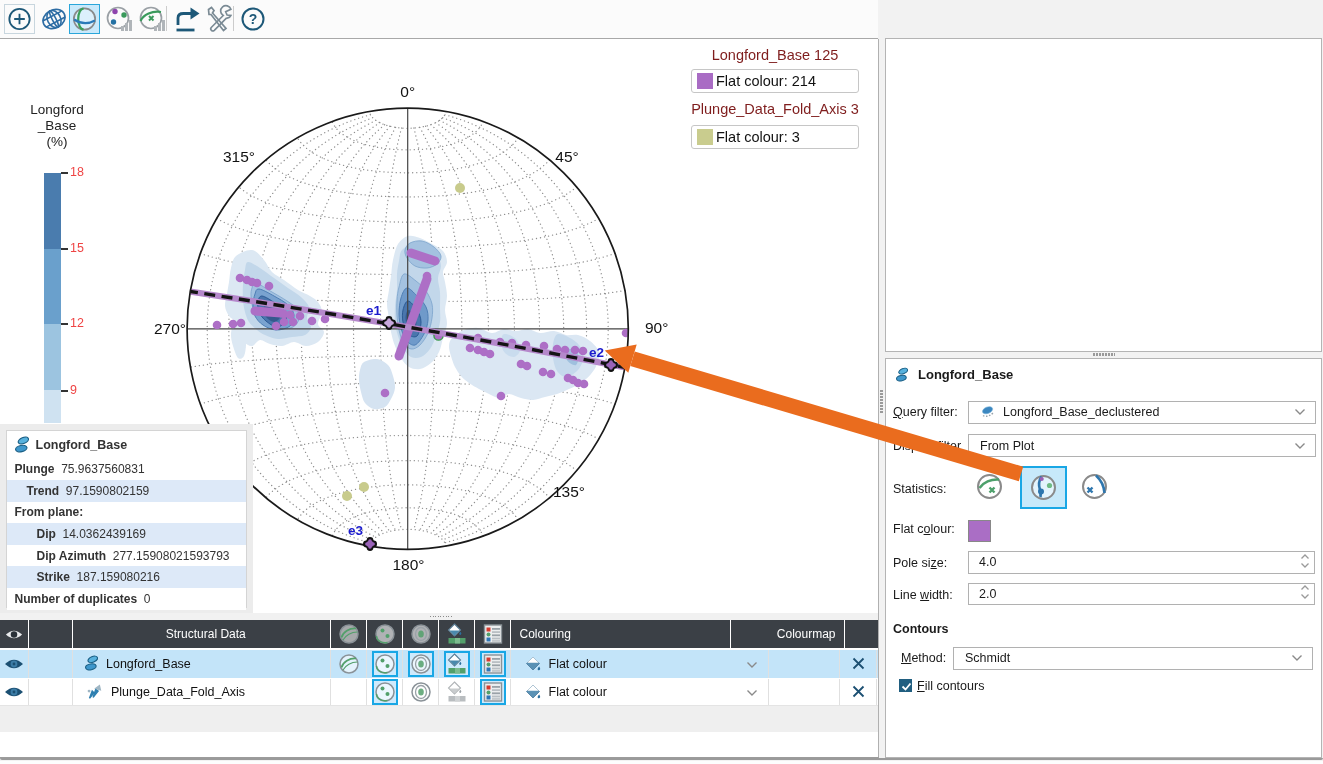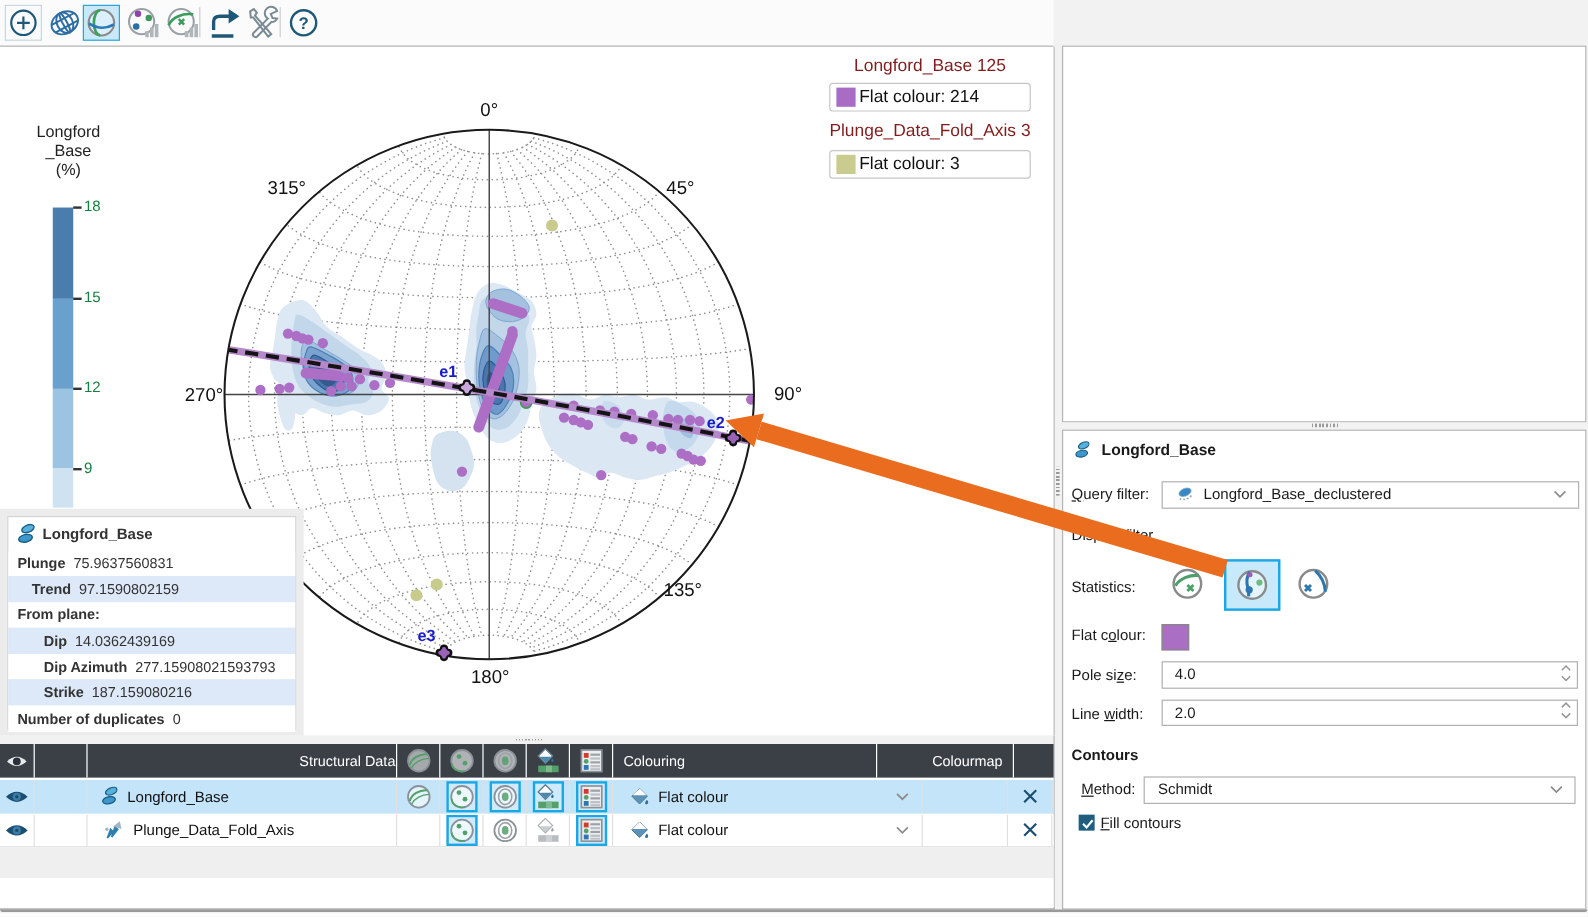--- a/index.html
+++ b/index.html
@@ -10,21 +10,21 @@
 #plot{position:absolute;left:0;top:39px;width:878.5px;height:574px;background:#fff;border-right:1px solid #b0b0b0}
 #net{position:absolute;left:0;top:0}
 .axlab{font-size:15.5px;fill:#111;font-family:"Liberation Sans",sans-serif}
 .elab{font-size:13.5px;font-weight:bold;fill:#1a1acd;font-family:"Liberation Sans",sans-serif}
 .legtitle{position:absolute;text-align:center;font-size:14.5px;color:#7f1d1d}
 .legbox{position:absolute;width:168px;height:24px;background:#fff;border:1px solid #c6c6c6;border-radius:3px;display:flex;align-items:center}
 .sw{width:16px;height:16px;margin-left:5px;display:inline-block}
 .legtxt{font-size:14.5px;color:#111;margin-left:3px}
 .cblab{position:absolute;width:90px;text-align:center;font-size:13.5px;line-height:16px;color:#222}
 .ctick{position:absolute;left:61.2px;width:6.5px;height:1.5px;background:#333}
-.ctlab{position:absolute;left:70px;font-size:12.5px;color:#15803d}
+.ctlab{position:absolute;left:70px;font-size:12.5px;color:#ef4444}
 #ttframe{position:absolute;left:0;top:385px;width:252.5px;height:189px;background:#ececec;padding:5.5px 5.5px}
 #ttpanel{width:241.5px;height:178px;background:#fff;border:1px solid #d4d4d4;font-size:12px;color:#333}
 #tthead{height:28px;display:flex;align-items:center;gap:7px;padding-left:8px;font-size:12.5px}
 .trow{height:21.6px;display:flex;align-items:center}
 #hsplit{position:absolute;left:0;top:613px;width:878.5px;height:7px;background:#f1f1f1;border-right:1px solid #b0b0b0}
 .dots-h{position:absolute;left:430px;top:2.5px;width:22px;height:3px;background-image:repeating-linear-gradient(90deg,#8a8a8a 0 1px,transparent 1px 2.6px);background-size:100% 1px;background-position:0 0,1.3px 2px;background-repeat:repeat-x,repeat-x}
 #btable{position:absolute;left:0;top:620px;width:878.5px;height:138px;background:#fff;border-right:1px solid #b0b0b0;border-bottom:2px solid #9c9c9c}
 #thead{position:absolute;left:0;top:0;width:878px;height:28px;background:#3b4046}
 .tcell{position:absolute;top:0;height:100%;display:flex;align-items:center;justify-content:center;overflow:hidden}
 .hcell{border-right:1.5px solid #fff;color:#fff;font-size:12px;height:28px}
@@ -315,21 +315,21 @@
   </div>
 <div id="btable">
     <div id="thead">
       <div class="tcell hcell" style="left:0px;width:28.5px;">
         <svg width="18" height="13" viewBox="0 0 20 14">
           <path d="M1 7 Q10 -1.5 19 7 Q10 15.5 1 7Z" fill="#e8eaec"></path>
           <circle cx="10" cy="7" r="3.6" fill="#2a3138"></circle>
         </svg>
       </div>
       <div class="tcell hcell" style="left:29.5px;width:43.5px;"></div>
-      <div class="tcell hcell" style="left:74px;width:256.5px;justify-content:flex-end">
+      <div class="tcell hcell" style="left:74px;width:256.5px;justify-content:center">
         <span style="padding-left:8px">Structural Data</span>
       </div>
       <div class="tcell hcell" style="left:331.5px;width:35.0px;">
         <svg width="22" height="22" viewBox="0 0 22 22">
           <circle cx="11" cy="11" r="9" fill="#fff" fill-opacity="0.55" stroke="#8a9298" stroke-width="1.5"></circle>
           <path d="M3.5 14.5 A12 9 -18 0 1 18 5.5" fill="none" stroke="#53a06b" stroke-width="1.7"></path>
           <path d="M5 17 A14 11 -15 0 1 19.5 9" fill="none" stroke="#53a06b" stroke-width="1.2"></path>
         </svg>
       </div>
       <div class="tcell hcell" style="left:367.5px;width:35.0px;">
@@ -580,20 +580,26 @@
         </svg>
         <span>Longford_Base_declustered</span>
       </span>
       <span class="dchev"><svg width="12" height="8" viewBox="0 0 12 8">
           <path d="M1.5 1.5 L6 6 L10.5 1.5" fill="none" stroke="#8a8a8a" stroke-width="1.4"></path>
         </svg></span>
     </div>
 <div class="rlab" style="top:79.5px">
       <span>Display filter</span>
     </div>
+<div class="rdrop" style="left:82px;top:75.5px;width:348px">
+      <span style="padding-left:11px">From Plot</span>
+      <span class="dchev"><svg width="12" height="8" viewBox="0 0 12 8">
+          <path d="M1.5 1.5 L6 6 L10.5 1.5" fill="none" stroke="#8a8a8a" stroke-width="1.4"></path>
+        </svg></span>
+    </div>
 <div class="rlab" style="top:122.5px">
       <span>Statistics:</span>
     </div>
 <div style="position:absolute;left:82.5px;top:107.5px"><svg width="41" height="41" viewBox="0 0 41 41">
         <circle cx="20.5" cy="20.5" r="11.5" fill="#fff" stroke="#8a8a8a" stroke-width="2"></circle>
         <path d="M10.5 22 A20 16 0 0 1 30 13.5" fill="none" stroke="#4da06b" stroke-width="2.6"></path>
         <path d="M20.5 21.5 l5 5 M25.5 21.5 l-5 5" stroke="#4da06b" stroke-width="2.4"></path>
       </svg></div>
 <div id="statsel">
       <svg width="41" height="41" viewBox="0 0 41 41">

